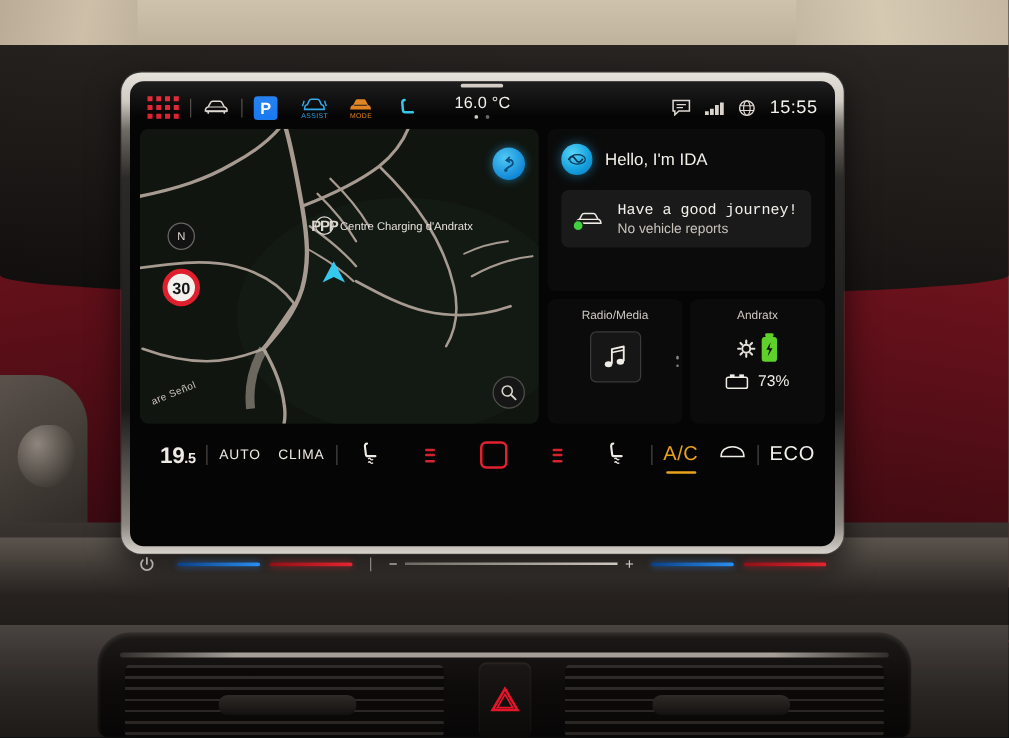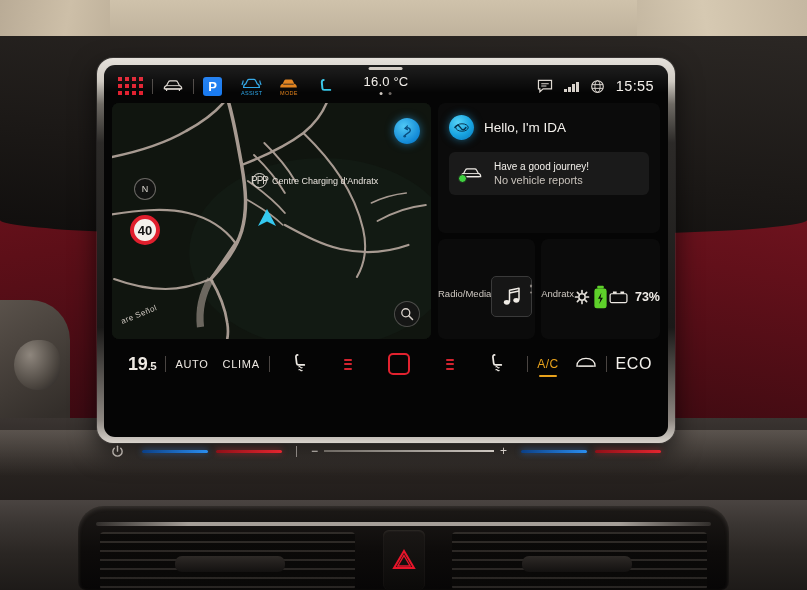--- a/index.html
+++ b/index.html
@@ -171,21 +171,21 @@
   .btn-compass { left:22px; top:75px; width:22px;height:22px; background:rgba(18,18,18,.80); border:1px solid rgba(210,205,198,.45); font-size:9px; color:#ddd8d2; }
   .speedsign {
     position:absolute; left:18px; top:112px; width:30px; height:30px;
     border-radius:50%; background:#f4f1ec; border:4px solid #e01f2d;
     display:flex; align-items:center; justify-content:center;
     color:#141414; font-size:13px; font-weight:bold;
   }
   .poi { position:absolute; left:140px; top:70px; display:flex; align-items:center; gap:5px; }
   .poi-ico {
     width:15px;height:15px;border-radius:50%;border:1.5px solid #ded8d1;
-    color:#ded8d1;font-size:10px;font-weight:normal;
+    color:#ded8d1;font-size:12px;font-weight:bold;
     display:flex;align-items:center;justify-content:center;letter-spacing:-1px;
   }
   .poi-txt { font-size:9px; color:#e6e1db; white-space:nowrap; }
   .street-lbl {
     position:absolute; left:8px; bottom:20px; font-size:8px; color:#cfc8c1;
     transform:rotate(-22deg); letter-spacing:.4px;
   }
   .car-arrow { position:absolute; left:144px; top:105px; }
 
   
@@ -201,53 +201,53 @@
   .ida-title { font-size:13.5px; color:#f4f1ec; }
   .ida-note {
     margin-top:12px; background:#1a1a1a; border-radius:6px;
     padding:9px 10px; display:flex; align-items:center; gap:11px;
   }
   .ida-note-ico { position:relative; width:24px; height:17px; flex:none; }
   .ok-dot {
     position:absolute; left:-1px; bottom:-1px; width:9px;height:9px;
     border-radius:50%; background:#3fd13f; border:1.5px solid #1a1a1a;
   }
-  .ida-l1 { font-size:10px; color:#f4f1ec; }
+  .ida-l1 { font-size:12px; color:#f4f1ec;font-family:Liberation Mono, monospace; }
   .ida-l2 { font-size:11px; color:#c9c3bc; margin-top:2px; }
 
   .tile-row { flex:1; display:flex; gap:6px; }
   .tile { flex:1; background:#0b0b0b; border-radius:7px; position:relative;
-          display:flex; flex-direction:row; align-items:center; padding-top:8px; }
+          display:flex; flex-direction:column; align-items:center; padding-top:8px; }
   .tile-title { font-size:9.5px; color:#cfc9c2; }
   .media-sq {
     margin-top:7px; width:41px;height:41px;border-radius:5px;
     border:1px solid #3a3a3a; background:#161616;
     display:flex;align-items:center;justify-content:center;
   }
   .pager { position:absolute; right:3px; top:50%; transform:translateY(-50%); display:flex; flex-direction:column; gap:4px; }
   .pager i { width:2.5px;height:2.5px;border-radius:50%;background:#8b8580;display:block; }
   .charge-icons { margin-top:8px; display:flex; align-items:center; gap:2px; }
   .batt-row { margin-top:7px; display:flex; align-items:center; gap:6px; }
-  .batt-pct { font-size:12.5px; color:#f0ece7; font-weight:bold; }
+  .batt-pct { font-size:12.5px; color:#f0ece7; font-weight:normal; }
 
   
   .climate {
     position:absolute; left:16px; right:8px; top:282px; height:34px;
     display:flex; align-items:center; z-index:25; color:#efeae4; padding:0 8px;
   }
   .temp-l { font-size:18px; font-weight:bold; letter-spacing:-.3px; }
   .temp-l small { font-size:11.5px; font-weight:bold; }
   .cl-div { width:1px;height:16px;background:#4a4542; margin:0 9px; }
   .cl-lbl { font-size:11px; letter-spacing:.7px; color:#ece7e1; }
   .fanbars { display:flex; flex-direction:column; gap:2.5px; }
   .fanbars i { width:8px;height:2px;background:#d4232f;display:block;border-radius:1px; }
   .home-btn {
     width:22px;height:22px;border-radius:5px;border:2px solid #e2222f;
   }
-  .ac-lbl { font-size:12px; color:#e8a21c; letter-spacing:.4px; position:relative; }
+  .ac-lbl { font-size:16px; color:#e8a21c; letter-spacing:.4px; position:relative; }
   .ac-underline { position:absolute; left:2px; right:2px; bottom:-6px; height:2px; background:#e8a21c; border-radius:1px; }
   .eco-lbl { font-size:16px; color:#f4f1ec; letter-spacing:.6px; font-weight:normal; }
   .sp { flex:1; }
 
   
   .hwstrip {
     position:absolute; left:0; right:0; top:320px; height:46px;
     display:flex; align-items:center; padding:0 14px; gap:0; z-index:25;
   }
   .hw-slider { height:3px; border-radius:2px; }
@@ -414,21 +414,21 @@
             </svg>
           </div>
 
           <div class="street-lbl">are Señol</div>
 
           <div class="map-btn btn-compass">
             <span>N</span>
           </div>
 
           <div class="speedsign">
-            <span>40</span>
+            <span>30</span>
           </div>
 
           <div class="map-btn btn-route">
             <svg width="15" height="15" viewBox="0 0 16 16">
               <path d="M5 13 C5 10 11 10 11 7 C11 4.5 8.5 3.5 6.5 4.5" fill="none" stroke="#0a4f80" stroke-width="1.6" stroke-linecap="round"></path>
               <circle cx="5" cy="13" r="1.4" fill="#0a4f80"></circle>
               <path d="M8 2 L5.4 4.6 L8 6" fill="none" stroke="#0a4f80" stroke-width="1.4" stroke-linecap="round"></path>
             </svg>
           </div>
 

